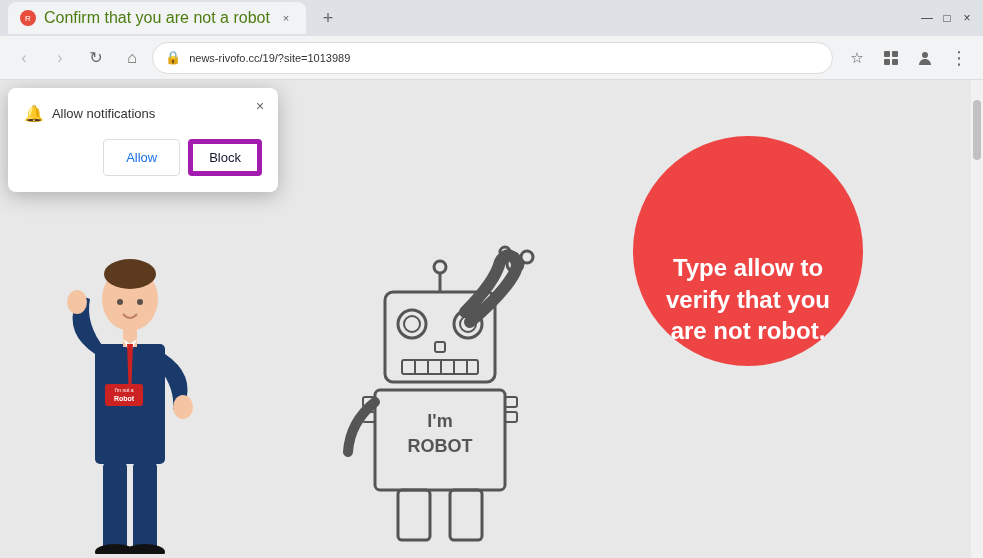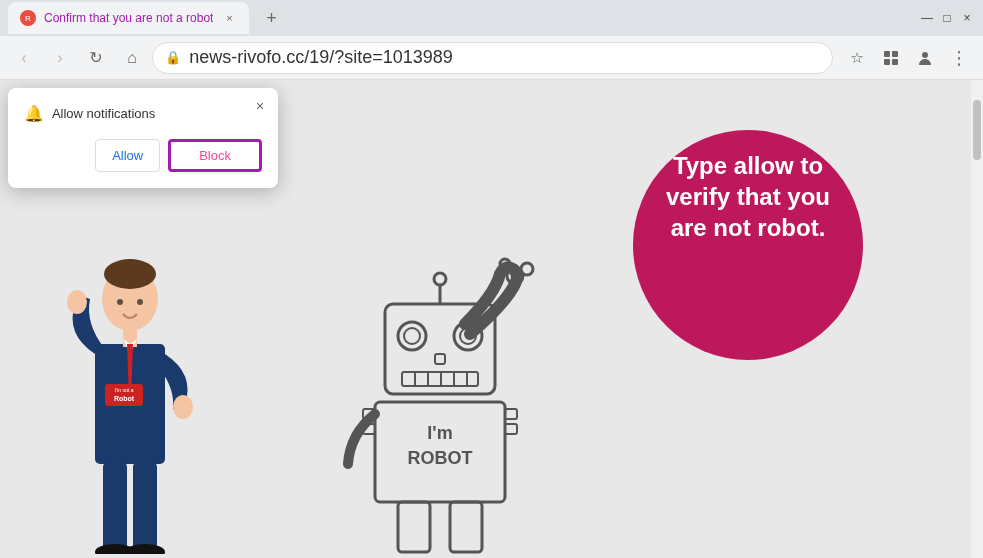--- a/index.html
+++ b/index.html
@@ -5,55 +5,55 @@
     * { margin: 0; padding: 0; box-sizing: border-box; }
     body { width: 983px; height: 558px; overflow: hidden; font-family: 'Segoe UI', Arial, sans-serif; background: #dee1e6; }
 
     
     .browser-window { width: 983px; height: 558px; display: flex; flex-direction: column; background: #f1f3f4; }
 
     
     .title-bar { height: 36px; background: #dee1e6; display: flex; align-items: center; padding: 0 8px; gap: 8px; }
     .tab { display: flex; align-items: center; background: #f1f3f4; border-radius: 8px 8px 0 0; padding: 0 12px; height: 32px; gap: 8px; min-width: 200px; }
     .tab-favicon { width: 16px; height: 16px; background: #e74c3c; border-radius: 50%; display: flex; align-items: center; justify-content: center; font-size: 8px; color: white; flex-shrink: 0; }
-    .tab-title { font-size: 12px; color: #a21caf; flex: 1; white-space: nowrap; overflow: hidden; text-overflow: ellipsis; }
+    .tab-title { font-size: 16px; color: #4d7c0f; flex: 1; white-space: nowrap; overflow: hidden; text-overflow: ellipsis; }
     .tab-close { width: 16px; height: 16px; border-radius: 50%; display: flex; align-items: center; justify-content: center; cursor: pointer; font-size: 11px; color: #666; }
     .new-tab-btn { width: 28px; height: 28px; border-radius: 50%; display: flex; align-items: center; justify-content: center; cursor: pointer; font-size: 18px; color: #666; }
     .window-controls { margin-left: auto; display: flex; gap: 4px; }
     .win-btn { width: 16px; height: 16px; display: flex; align-items: center; justify-content: center; cursor: pointer; color: #444; font-size: 12px; }
 
     
     .toolbar { height: 44px; background: #f1f3f4; display: flex; align-items: center; padding: 0 8px; gap: 4px; border-bottom: 1px solid #ddd; }
     .nav-btn { width: 32px; height: 32px; border-radius: 50%; display: flex; align-items: center; justify-content: center; cursor: pointer; color: #666; font-size: 16px; }
     .nav-btn.disabled { color: #bbb; cursor: default; }
     .address-bar-container { flex: 1; height: 32px; background: white; border-radius: 16px; display: flex; align-items: center; padding: 0 12px; border: 1px solid #ddd; gap: 8px; }
     .lock-icon { color: #555; font-size: 13px; }
-    .address-text { font-size: 18px; color: #333; flex: 1; }
+    .address-text { font-size: 11px; color: #333; flex: 1; }
     .toolbar-icons { display: flex; gap: 2px; margin-left: 4px; }
     .toolbar-icon-btn { width: 32px; height: 32px; border-radius: 50%; display: flex; align-items: center; justify-content: center; cursor: pointer; color: #555; font-size: 15px; }
 
     
     .webpage { flex: 1; position: relative; background: #f0f0f0; overflow: hidden; }
 
     
     .notification-popup { position: absolute; top: 8px; left: 8px; background: white; border-radius: 8px; box-shadow: 0 4px 20px rgba(0,0,0,0.25); padding: 16px; width: 270px; z-index: 100; }
     .popup-close { position: absolute; top: 8px; right: 8px; width: 20px; height: 20px; display: flex; align-items: center; justify-content: center; cursor: pointer; color: #666; font-size: 14px; border-radius: 50%; }
     .popup-site { font-size: 13px; color: #333; margin-bottom: 12px; }
     .popup-permission { display: flex; align-items: center; gap: 8px; margin-bottom: 16px; }
     .bell-icon { color: #555; font-size: 16px; }
     .permission-text { font-size: 13px; color: #333; }
     .popup-actions { display: flex; justify-content: flex-end; gap: 8px; }
-    .btn-allow { padding: 6px 16px; border-radius: 4px; border: 1px solid #ddd; background: white; font-size: 13px; color: #1a73e8; cursor: pointer; }
-    .btn-block { padding: 6px 28px; border-radius: 4px; border: 3px solid #a21caf; background: white; font-size: 13px; color: #ec4899; cursor: pointer; }
+    .btn-allow { padding: 6px 22px; border-radius: 4px; border: 1px solid #ddd; background: white; font-size: 13px; color: #1a73e8; cursor: pointer; }
+    .btn-block { padding: 6px 16px; border-radius: 4px; border: 5px solid #a21caf; background: white; font-size: 13px; color: #0f172a; cursor: pointer; }
 
     
     .page-bg { width: 100%; height: 100%; background: #e8e8e8; display: flex; align-items: center; justify-content: center; overflow: hidden; position: relative; }
 
     
-    .blue-circle { position: absolute; right: 120px; top: 50px; width: 230px; height: 230px; background: #be185d; border-radius: 50%; display: flex; align-items: flex-start; justify-content: center; }
+    .blue-circle { position: absolute; right: 120px; top: 56px; width: 230px; height: 230px; background: #ef4444; border-radius: 50%; display: flex; align-items: flex-end; justify-content: center; }
     .circle-text { color: white; font-size: 24px; font-weight: bold; text-align: center; padding: 20px; line-height: 1.3; }
 
     
     .businessman { position: absolute; left: 60px; bottom: 0; }
 
     
     .robot-container { position: absolute; left: 340px; bottom: 0; }
 
     
     .scrollbar { position: absolute; right: 0; top: 0; width: 12px; height: 100%; background: #f1f1f1; }
@@ -149,21 +149,21 @@
 
           <ellipse cx="60" cy="308" rx="20" ry="8" fill="#111"></ellipse>
           <ellipse cx="90" cy="308" rx="20" ry="8" fill="#111"></ellipse>
 
           <circle cx="65" cy="58" r="3" fill="#333" opacity="0.8"></circle>
           <circle cx="85" cy="58" r="3" fill="#333" opacity="0.8"></circle>
           <path d="M68,70 Q75,78 82,70" stroke="#c0836a" stroke-width="2" fill="none"></path>
         </svg>
       </div>
 
-      <div class="robot-container" style="position:absolute; left:330px; bottom:0;">
+      <div class="robot-container" style="position:absolute; left:330px; bottom:12px;">
         <svg width="220" height="300" viewBox="0 0 220 300" xmlns="http://www.w3.org/2000/svg">
 
           <path d="M140,80 Q175,50 185,30 Q190,20 183,15 Q175,10 170,20 Q165,40 135,70" stroke="#555" stroke-width="12" fill="none" stroke-linecap="round"></path>
 
           <circle cx="185" cy="22" r="8" stroke="#555" stroke-width="3" fill="none"></circle>
           <circle cx="197" cy="15" r="6" stroke="#555" stroke-width="3" fill="none"></circle>
           <circle cx="175" cy="10" r="5" stroke="#555" stroke-width="3" fill="none"></circle>
 
           <rect x="55" y="50" width="110" height="90" rx="8" fill="none" stroke="#555" stroke-width="3"></rect>
 

